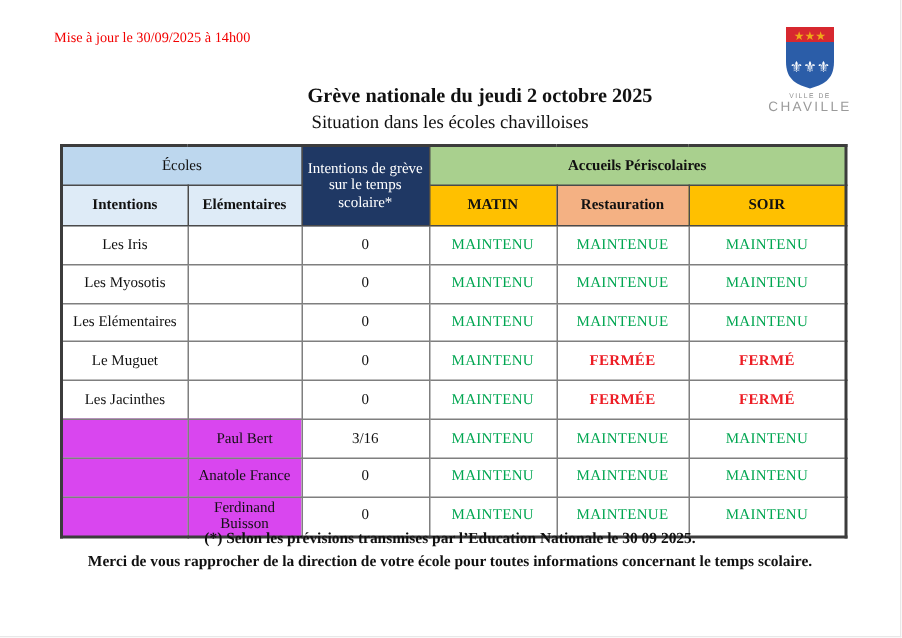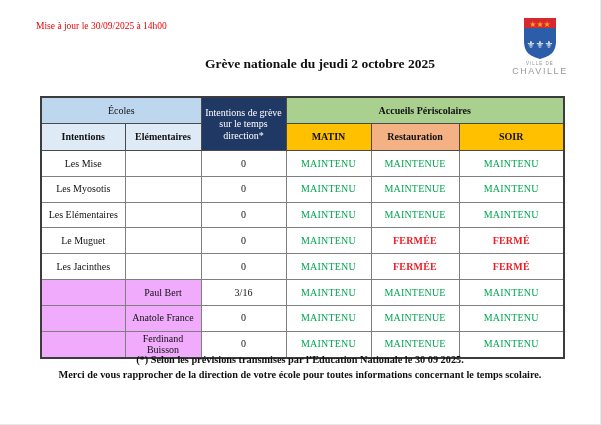--- a/index.html
+++ b/index.html
@@ -55,21 +55,21 @@
   table.grid thead th{border-color:#4a4a4a;}
   thead tr.r1 th{height:23px;}
   thead tr.r2 th{height:24px;}
   tbody td{height:22.8px;background:#ffffff;}
   .h-ecoles{background:var(--header-blue);font-size:11px;font-weight:normal;}
   .h-navy{background:var(--header-navy);color:#ffffff;font-weight:normal;font-size:10.5px;line-height:1.3;}
   .h-green{background:var(--header-green);font-size:11px;font-weight:bold;}
   .h-blue2{background:var(--header-blue-light);font-weight:bold;}
   .h-yellow{background:var(--header-yellow);font-weight:bold;}
   .h-orange{background:var(--header-orange);font-weight:bold;font-size:10.5px;}
-  td.shaded{background:#f0abfc;}
+  td.shaded{background:#d946ef;}
   td.st-ok{color:var(--status-open);font-weight:normal;font-size:9.8px;letter-spacing:.2px;}
   td.st-closed{color:var(--status-closed);font-weight:bold;font-size:9.8px;letter-spacing:.2px;}
   .footer{
     position:absolute;top:352px;left:0;width:100%;
     text-align:center;font-weight:bold;font-size:10.3px;line-height:1.5;
   }
 </style>
 </head>
 <body>
 
@@ -82,47 +82,48 @@
       <path d="M2,1 h32 v23 c0,13 -8,15.5 -16,18 c-8,-2.5 -16,-5 -16,-18 Z" fill="#2B5DA8"></path>
       <path d="M2,1 h32 v10 H2 Z" fill="#D7282F"></path>
       <text x="18" y="9.5" text-anchor="middle" font-size="8" fill="#F0A818" font-family="DejaVu Sans, sans-serif">★★★</text>
       <text x="18" y="31" text-anchor="middle" font-size="10" fill="#ffffff" font-family="DejaVu Sans, sans-serif">⚜⚜⚜</text>
     </svg>
     <div class="logo-sub">VILLE DE</div>
     <div class="logo-main">CHAVILLE</div>
   </div>
 
   <div class="title">Grève nationale du jeudi 2 octobre 2025</div>
+  <div class="subtitle">Situation dans les écoles chavilloises</div>
 
   <table class="grid">
     <colgroup>
       <col style="width:84px">
         <col style="width:76px">
         <col style="width:85px">
       <col style="width:85px">
         <col style="width:88px">
         <col style="width:105px">
     </colgroup>
     <thead>
       <tr class="r1">
         <th colspan="2" class="h-ecoles">Écoles</th>
-        <th rowspan="2" class="h-navy">Intentions de grève sur le temps direction*</th>
+        <th rowspan="2" class="h-navy">Intentions de grève sur le temps scolaire*</th>
         <th colspan="3" class="h-green">Accueils Périscolaires</th>
       </tr>
       <tr class="r2">
         <th class="h-blue2">Intentions</th>
         <th class="h-blue2">Elémentaires</th>
         <th class="h-yellow">MATIN</th>
         <th class="h-orange">Restauration</th>
         <th class="h-yellow">SOIR</th>
       </tr>
     </thead>
     <tbody id="rows">
         <tr>
-          <td>Les Mise</td>
+          <td>Les Iris</td>
           <td></td>
           <td>0</td>
           <td class="st-ok">MAINTENU</td>
           <td class="st-ok">MAINTENUE</td>
           <td class="st-ok">MAINTENU</td>
         </tr>
         <tr>
           <td>Les Myosotis</td>
           <td></td>
           <td>0</td>

